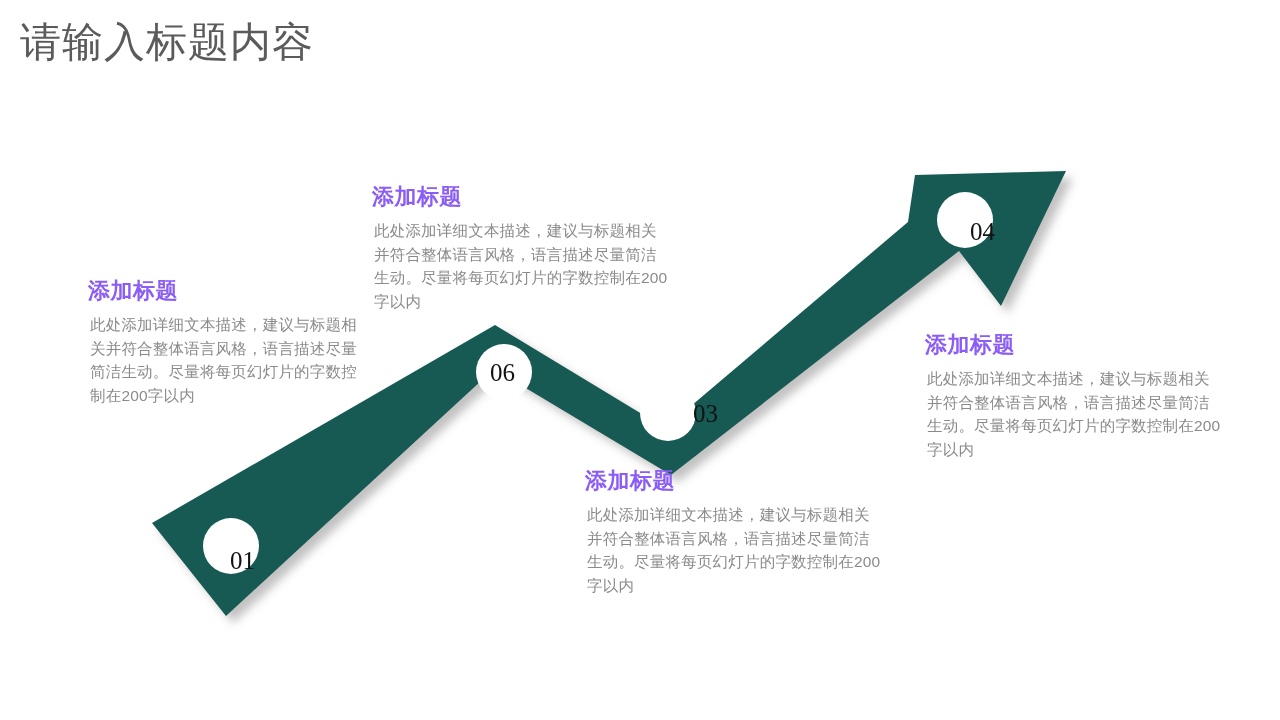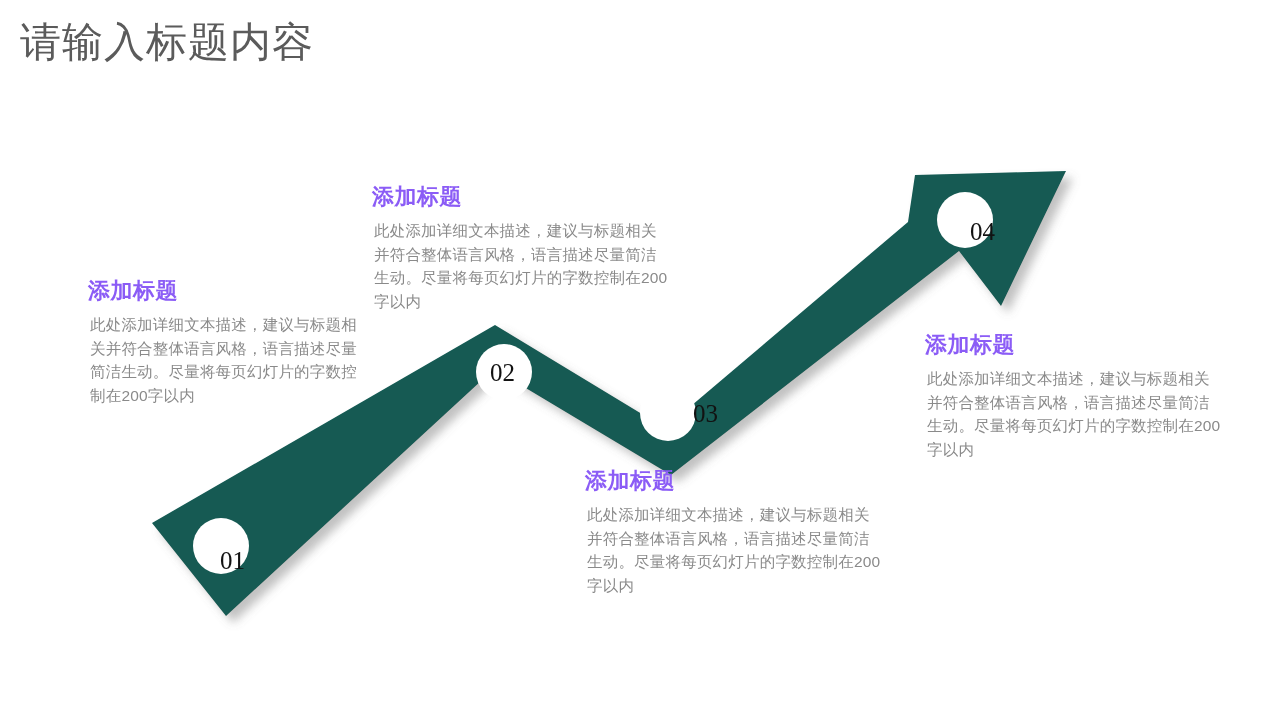--- a/index.html
+++ b/index.html
@@ -58,21 +58,21 @@
   .step-badge .num {
     position: absolute;
     font-size: 25px;
     font-weight: 400;
     color: #121212;
     font-family: "Liberation Serif", "DejaVu Serif", serif;
     line-height: 1;
     white-space: nowrap;
   }
   
-  #badge-01 { left: 193px; top: 518px; }
+  #badge-01 { left: 203px; top: 518px; }
   #badge-01 .num { left: 27px; top: 30px; }
   
   #badge-02 { left: 476px; top: 344px; }
   #badge-02 .num { left: 14px; top: 16px; }
   
   #badge-03 { left: 640px; top: 385px; }
   #badge-03 .num { left: 13px; top: 16px; margin-left: 40px; }
   
   #badge-04 { left: 937px; top: 192px; }
   #badge-04 .num { left: 33px; top: 27px; }
@@ -129,21 +129,21 @@
              L 494,369
              L 226,616
              Z" fill="#135a53" filter="url(#arrowShadow)"></path>
   </svg>
 
   <div class="step-badge" id="badge-01">
     <span class="num">01</span>
   </div>
 
   <div class="step-badge" id="badge-02">
-    <span class="num">02</span>
+    <span class="num">06</span>
   </div>
 
   <div class="step-badge" id="badge-03">
     <span class="num">03</span>
   </div>
 
   <div class="step-badge" id="badge-04">
     <span class="num">04</span>
   </div>
 

